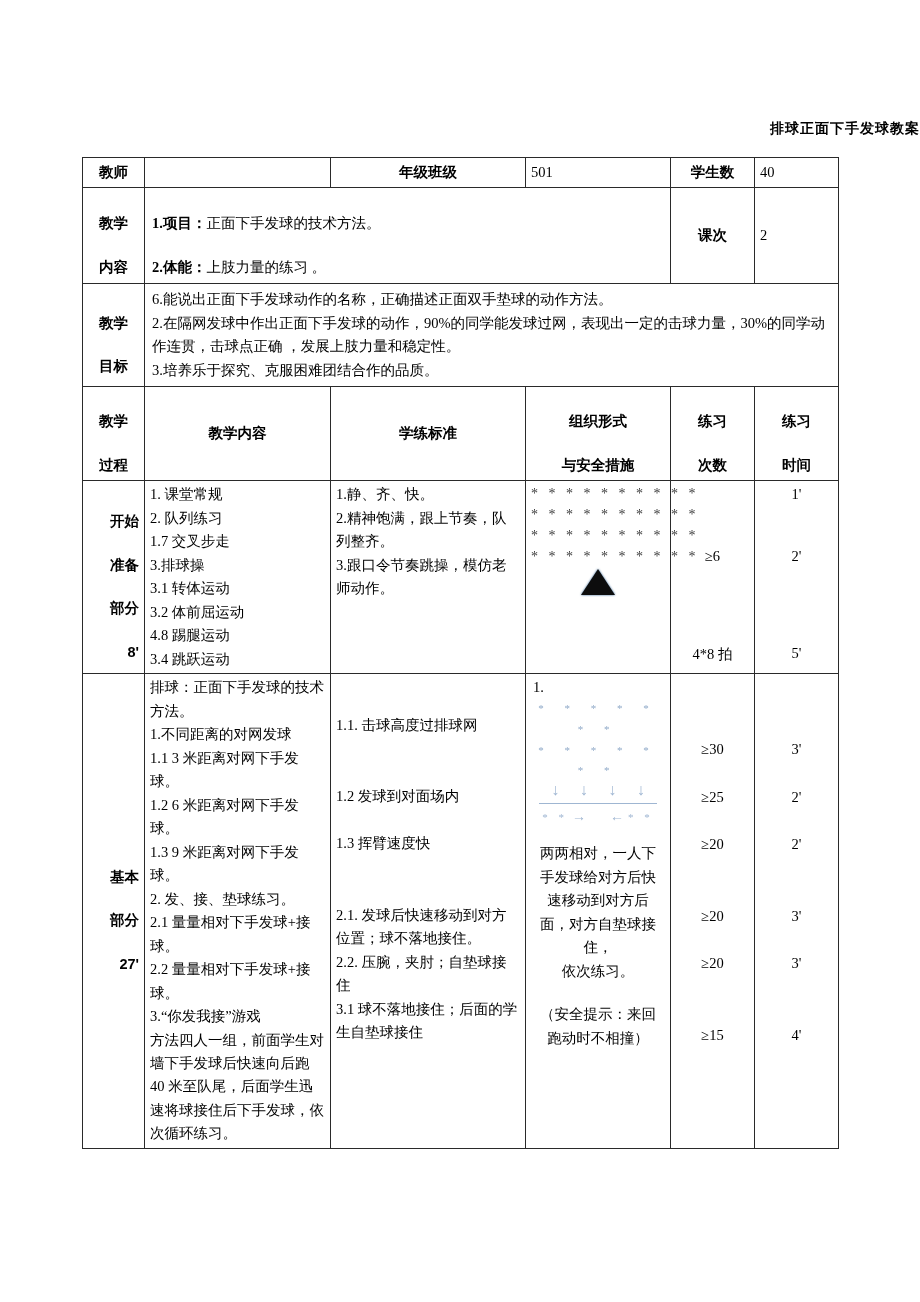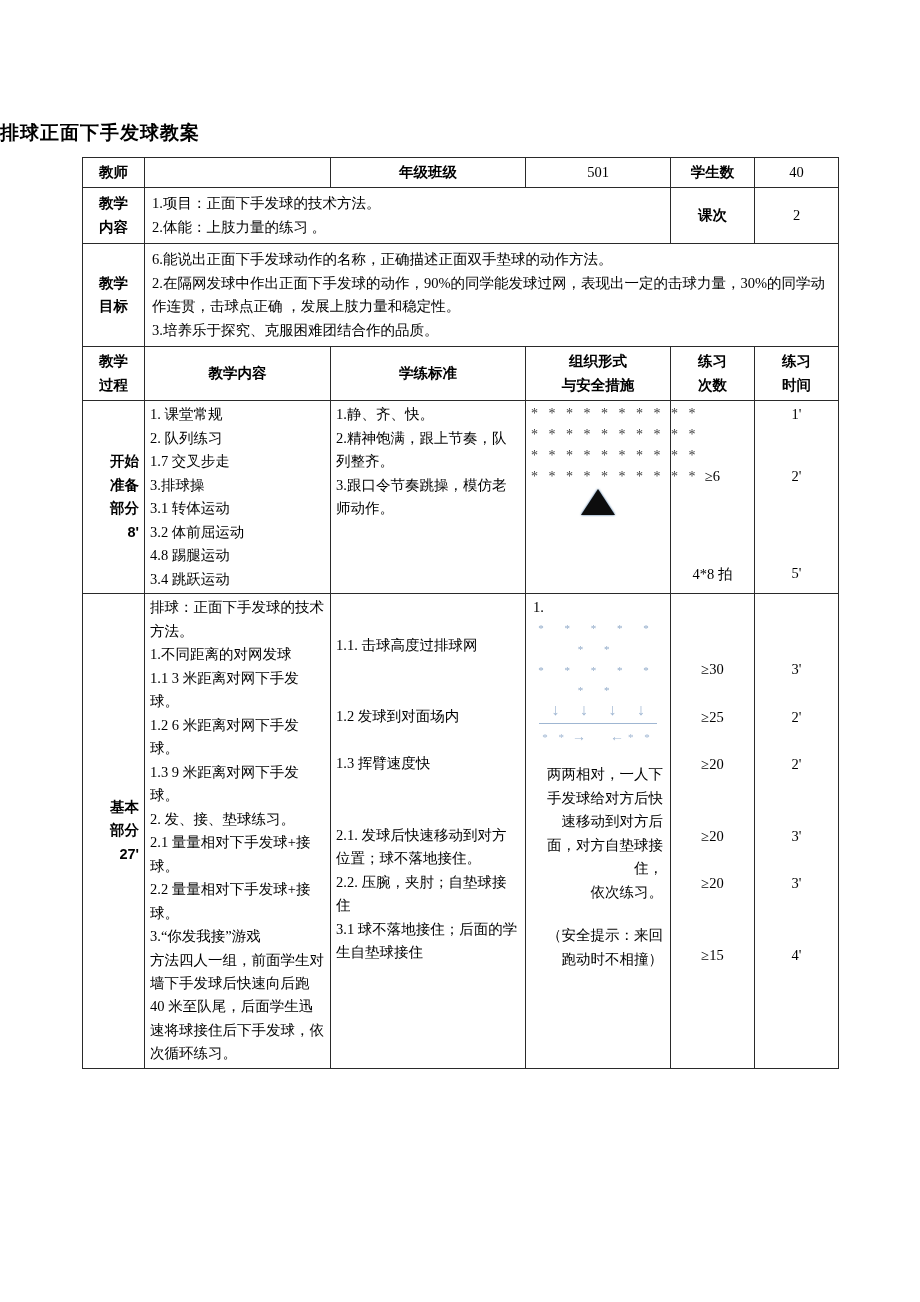--- a/index.html
+++ b/index.html
@@ -15,24 +15,24 @@
     position: relative;
   }
   .page {
     width: 920px;
     height: 1302px;
     box-sizing: border-box;
     padding: 0;
     position: relative;
   }
   .doc-title {
-    text-align: left;
+    text-align: right;
     font-family: "Liberation Sans", sans-serif;
     font-weight: bold;
-    font-size: 19px;
+    font-size: 14px;
     letter-spacing: 1px;
     position: absolute;
     left: 0;
     right: 0;
     top: 120px;
   }
   table.lesson {
     position: absolute;
     left: 82px;
     top: 157px;
@@ -51,25 +51,24 @@
   .lbl {
     font-family: Liberation Serif, serif;
     font-weight: bold;
     font-size: 16.5px;
     text-align: center;
     vertical-align: middle !important;
     line-height: 1.38;
     padding: 3px 2px !important;
   }
   .ctr {
-    text-align: center;
     vertical-align: middle !important;
   }
-  .bold-inline { font-weight: normal; }
-  .row-line { display: block; }
+  .bold-inline { font-weight: bold; }
+  .row-line { display: block; margin-top: 20px; }
   .cellpad-lg { padding: 4px 7px !important; }
 
   
   .proc-lbl {
     font-family: "Liberation Sans", sans-serif;
     font-weight: bold;
     font-size: 16.5px;
     text-align: right;
     vertical-align: middle !important;
     line-height: 1.42;
@@ -122,24 +121,25 @@
     display: flex;
     align-items: center;
     justify-content: center;
     gap: 4px;
     color: #9fb6d2;
     font-size: 11px;
     letter-spacing: 4px;
   }
   .bottomrow .arw { font-size: 14px; letter-spacing: 0; color:#9fb6d2; }
   .desc {
-    text-align: right;
+    text-align: center;
     font-size: 14.5px;
     line-height: 1.62;
     padding: 0 2px;
+    font-family: Liberation Mono, monospace;
   }
   .desc .indent { display: block; }
   .num-cell {
     text-align: center;
     font-size: 15px;
     vertical-align: top;
   }
   .nowrapc { white-space: nowrap; }
 </style>
 </head>

